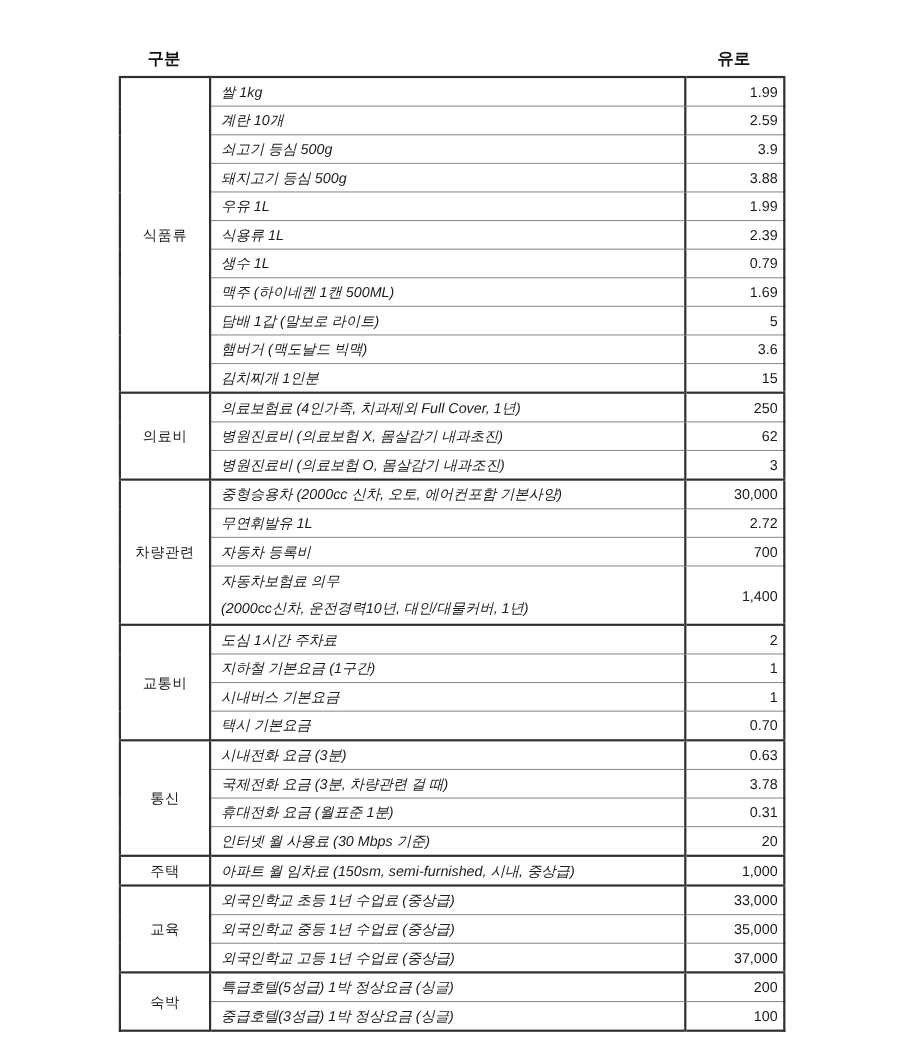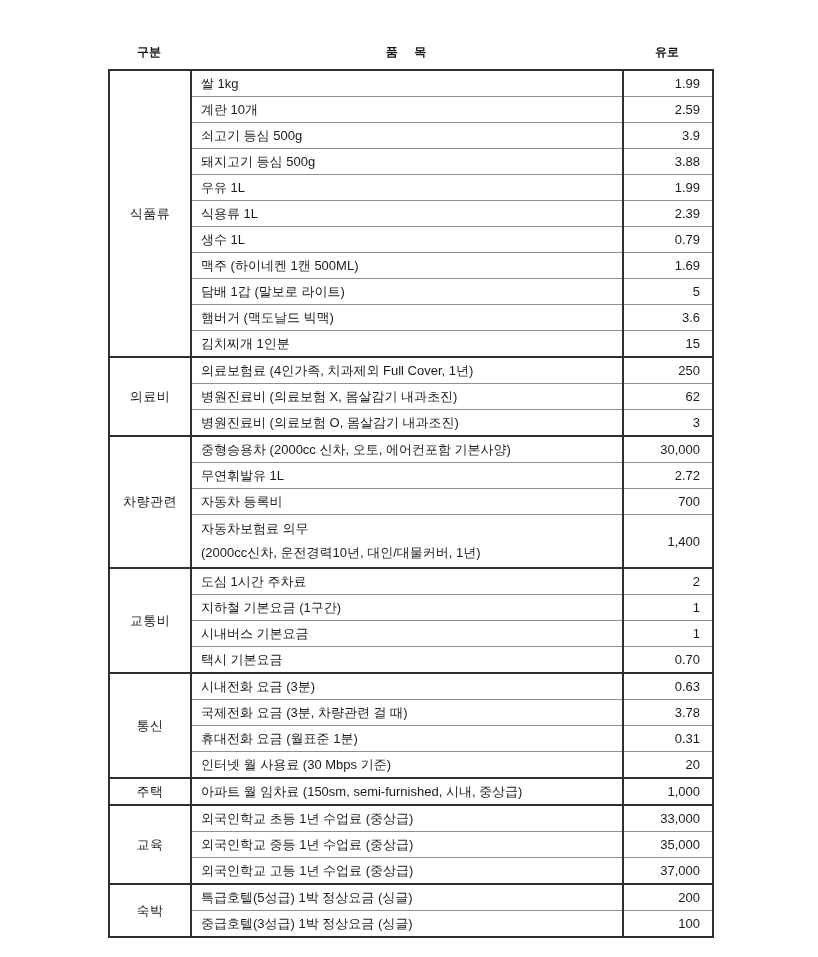--- a/index.html
+++ b/index.html
@@ -19,21 +19,21 @@
     position: absolute;
     left: 108px;
     top: 42px;
     width: 604px;
   }
   .col-headers {
     position: relative;
     width: 604px;
     height: 27px;
     font-weight: bold;
-    font-size: 12px;
+    font-size: 15px;
     color: #141414;
   }
   .col-headers .h {
     position: absolute;
     top: 2px;
     text-align: center;
     white-space: pre;
   }
   .h1 { left: 0;     width: 82px;  }
   .h2 { left: 82px;  width: 432px; }
@@ -58,40 +58,40 @@
     border-top: 2px solid #2f2f2f;
   }
   td.cat {
     text-align: center;
     border-right: 2px solid #2f2f2f;
     letter-spacing: 0.5px;
   }
   td.item {
     text-align: left;
     padding-left: 9px;
+    font-style: italic;
   }
   td.price {
     text-align: right;
-    padding-right: 12px;
+    padding-right: 5px;
     border-left: 2px solid #2f2f2f;
   }
   tr.tall td { height: 52px; }
   td.item .item-line {
     line-height: 24px;
   }
 </style>
 </head>
 <body>
 
 <div class="page">
   <div class="table-wrap">
 
     <div class="col-headers">
       <span class="h h1">구분</span>
-      <span class="h h2">품     목</span>
       <span class="h h3">유로</span>
     </div>
 
     <table class="price-table">
       <colgroup>
         <col style="width:82px">
           <col style="width:432px">
           <col style="width:90px">
       </colgroup>
       <tbody>

